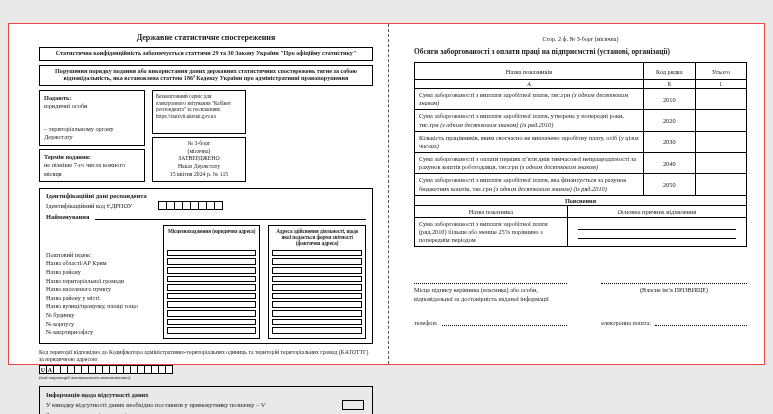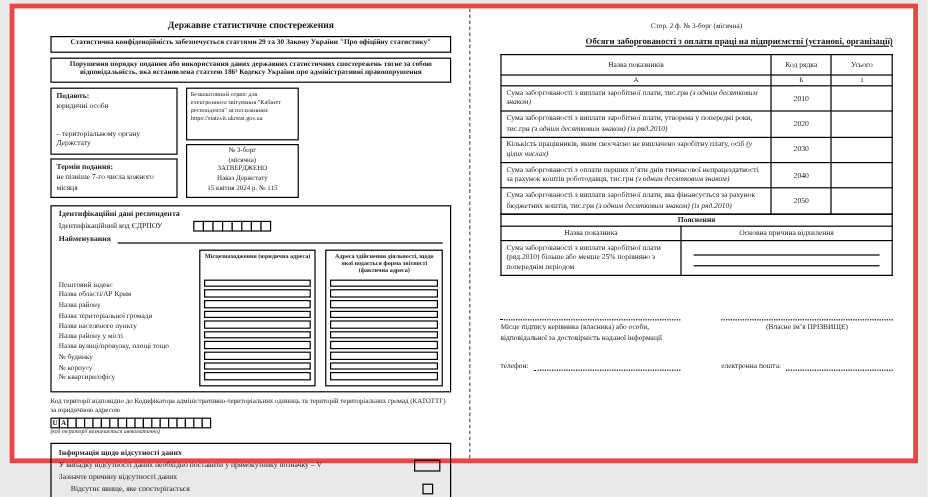--- a/index.html
+++ b/index.html
@@ -3,24 +3,24 @@
 <meta charset="utf-8">
 <style>
   * { box-sizing: border-box; margin: 0; padding: 0; }
   html,body { width: 773px; height: 414px; }
   body {
     background: #e9e9e9;
     font-family: "Liberation Serif", "DejaVu Serif", serif;
     color: #1a1a1a;
   }
   .sheet {
-    position: absolute; left: 8px; top: 3px;
-    width: 757px; height: 383px;
+    position: absolute; left: 8px; top: 23px;
+    width: 757px; height: 342px;
     background: #fff;
-    border: 4px solid #ef4444;
+    border: 1px solid #ef4444;
     display: flex;
   }
   .page { height: 100%; }
   .page-left  { width: 379px; padding: 9px 15px 6px 30px; }
   .page-right { flex: 1; border-left: 1px dashed #555; padding: 12px 17px 6px 25px; }
 
   .bold { font-weight: bold; }
   .box  { border: 1px solid #000; }
 
   
@@ -68,21 +68,21 @@
   .nodata-box { margin-top: 5px; padding: 3px 6px 4px; font-size: 6.4px; line-height: 1.5; }
   .nd-title { font-weight: bold; }
   .nd-row { display: flex; align-items: center; }
   .nd-box { border: 1px solid #000; margin-left: auto; }
   .nd-box.big   { width: 22px; height: 10px; margin-right: 2px; }
   .nd-box.small { width: 9px;  height: 9px;  margin-right: 8px; }
   .indent { padding-left: 10px; }
 
   
   .pagenum { text-align: center; font-size: 6px; }
-  .p2title { text-align: right; font-weight: bold; font-size: 7.4px; margin: 5px 0 6px; text-decoration: underline; }
+  .p2title { text-align: left; font-weight: bold; font-size: 7.4px; margin: 5px 0 6px; }
   table { width: 100%; border-collapse: collapse; font-size: 6.3px; }
   td { border: 1px solid #000; padding: 2px 4px; vertical-align: middle; }
   .thead td { text-align: center; font-weight: normal; height: 17px; }
   .sub td { text-align: center; height: 9px; padding: 0; font-size: 5.8px; }
   td.name { line-height: 1.3; }
   td.name i { font-style: italic; }
   td.code { text-align: center; font-size: 6.4px; }
   .exp-table { margin-top: -1px; }
   .exp-title { text-align: center; font-weight: bold; height: 10px; padding: 1px; }
   .exp-head td { text-align: center; height: 10px; }

